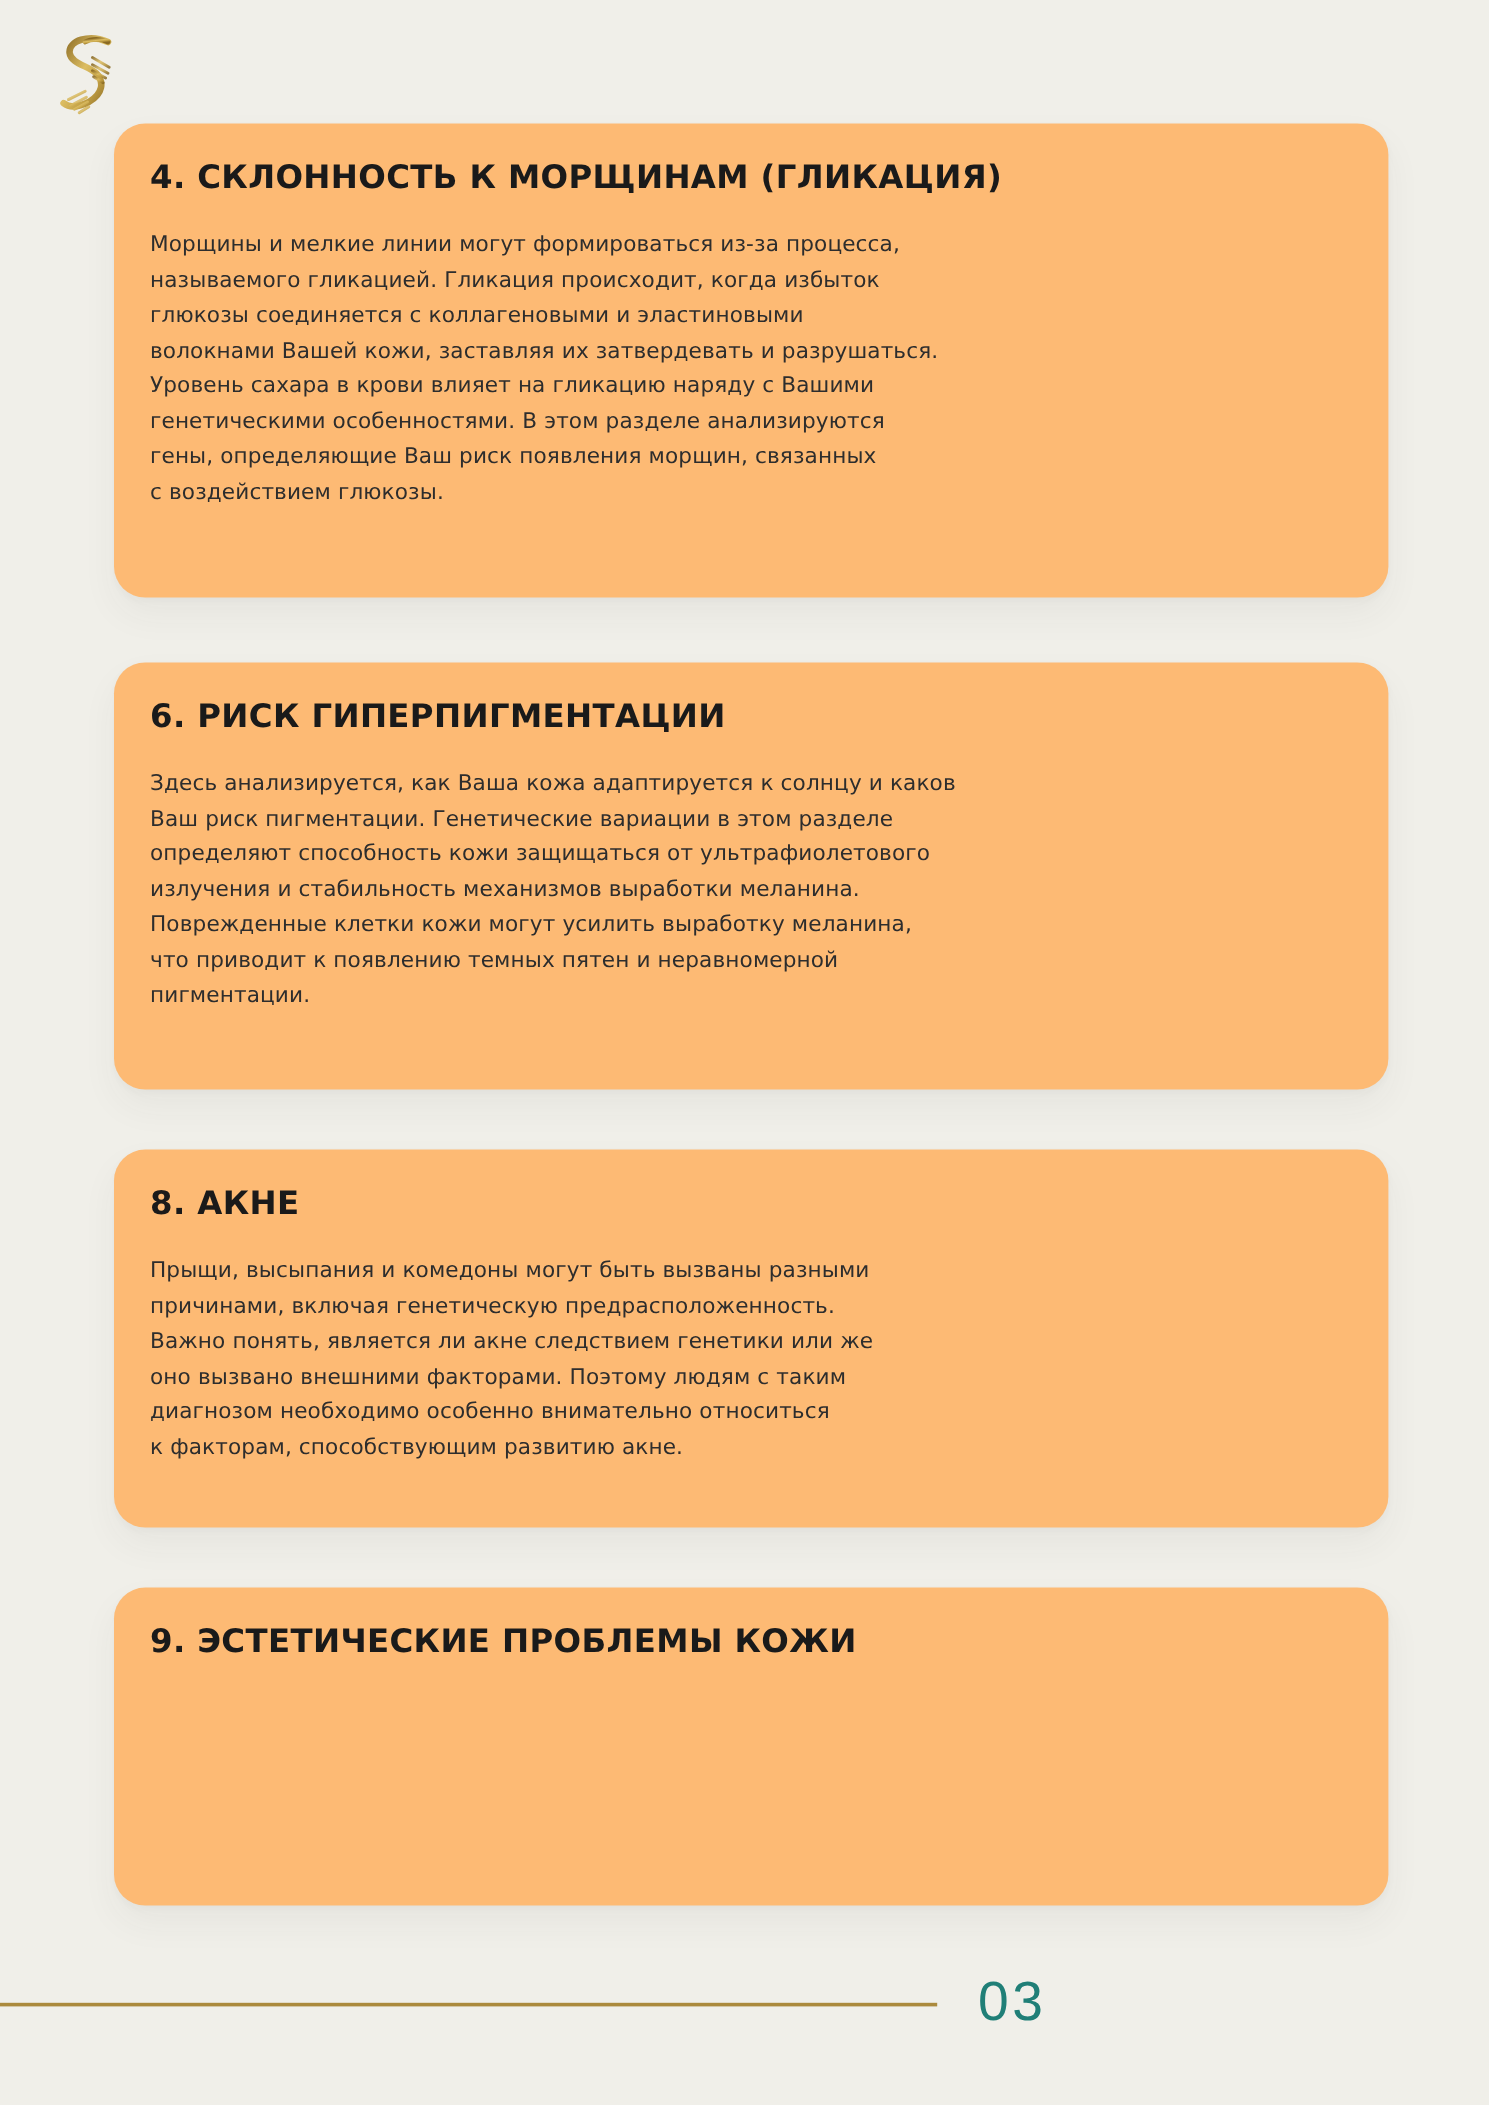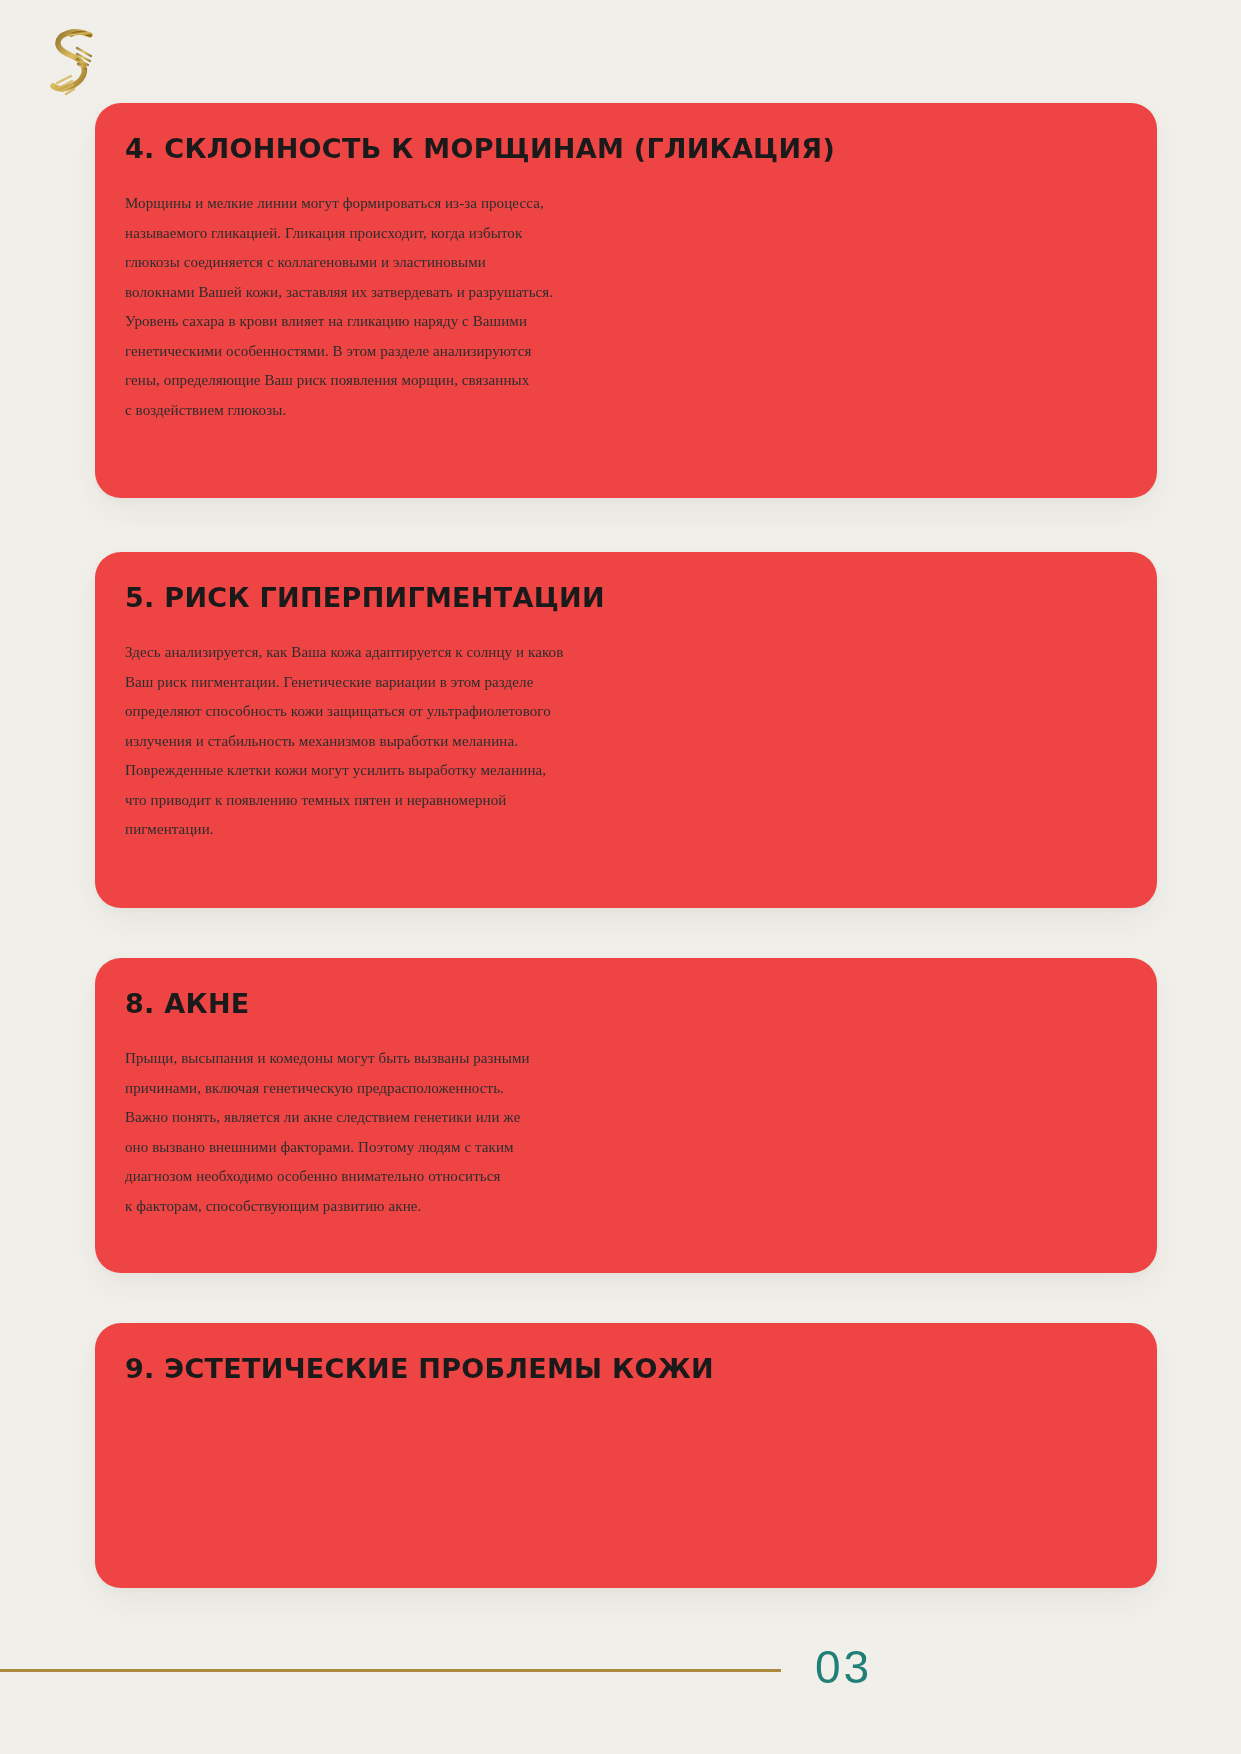--- a/index.html
+++ b/index.html
@@ -13,46 +13,45 @@
   .page { position: relative; width: 1241px; height: 1754px; }
 
   .logo {
     position: absolute; left: 44px; top: 28px;
     width: 62px; height: 74px;
   }
 
   .card {
     position: absolute;
     left: 95px; width: 1002px;
-    background: #ef4444;
+    background: #fdba74;
     border-radius: 26px;
     padding: 28px 30px 0 30px;
     box-shadow: 0 14px 30px rgba(60,60,50,0.05), 0 2px 6px rgba(60,60,50,0.03);
   }
   .card-1 { top: 103px; height: 367px; }
   .card-2 { top: 552px; height: 328px; }
   .card-3 { top: 958px; height: 287px; }
   .card-4 { top: 1323px; height: 237px; }
 
   .section-heading {
     margin: 0 0 22px 0;
     font-size: 27px;
     line-height: 36px;
     font-weight: bold;
     color: #1a1a1a;
     letter-spacing: 0.3px;
   }
   .section-body {
     margin: 0;
-    font-size: 15px;
+    font-size: 18px;
     line-height: 29.5px;
     color: #2d2d2d;
     white-space: pre-line;
     letter-spacing: 0.1px;
-    font-family: Liberation Serif, serif;
   }
 
   .footer-line {
     position: absolute;
     left: 0; top: 1669px;
     width: 781px; height: 3px;
     background: #ab8a3d;
   }
   .page-number {
     position: absolute;
@@ -102,21 +101,21 @@
 называемого гликацией. Гликация происходит, когда избыток
 глюкозы соединяется с коллагеновыми и эластиновыми
 волокнами Вашей кожи, заставляя их затвердевать и разрушаться.
 Уровень сахара в крови влияет на гликацию наряду с Вашими
 генетическими особенностями. В этом разделе анализируются
 гены, определяющие Ваш риск появления морщин, связанных
 с воздействием глюкозы.</p>
   </section>
 
   <section class="card card-2">
-    <h2 class="section-heading">5. РИСК ГИПЕРПИГМЕНТАЦИИ</h2>
+    <h2 class="section-heading">6. РИСК ГИПЕРПИГМЕНТАЦИИ</h2>
     <p class="section-body">Здесь анализируется, как Ваша кожа адаптируется к солнцу и каков
 Ваш риск пигментации. Генетические вариации в этом разделе
 определяют способность кожи защищаться от ультрафиолетового
 излучения и стабильность механизмов выработки меланина.
 Поврежденные клетки кожи могут усилить выработку меланина,
 что приводит к появлению темных пятен и неравномерной
 пигментации.</p>
   </section>
 
   <section class="card card-3">

